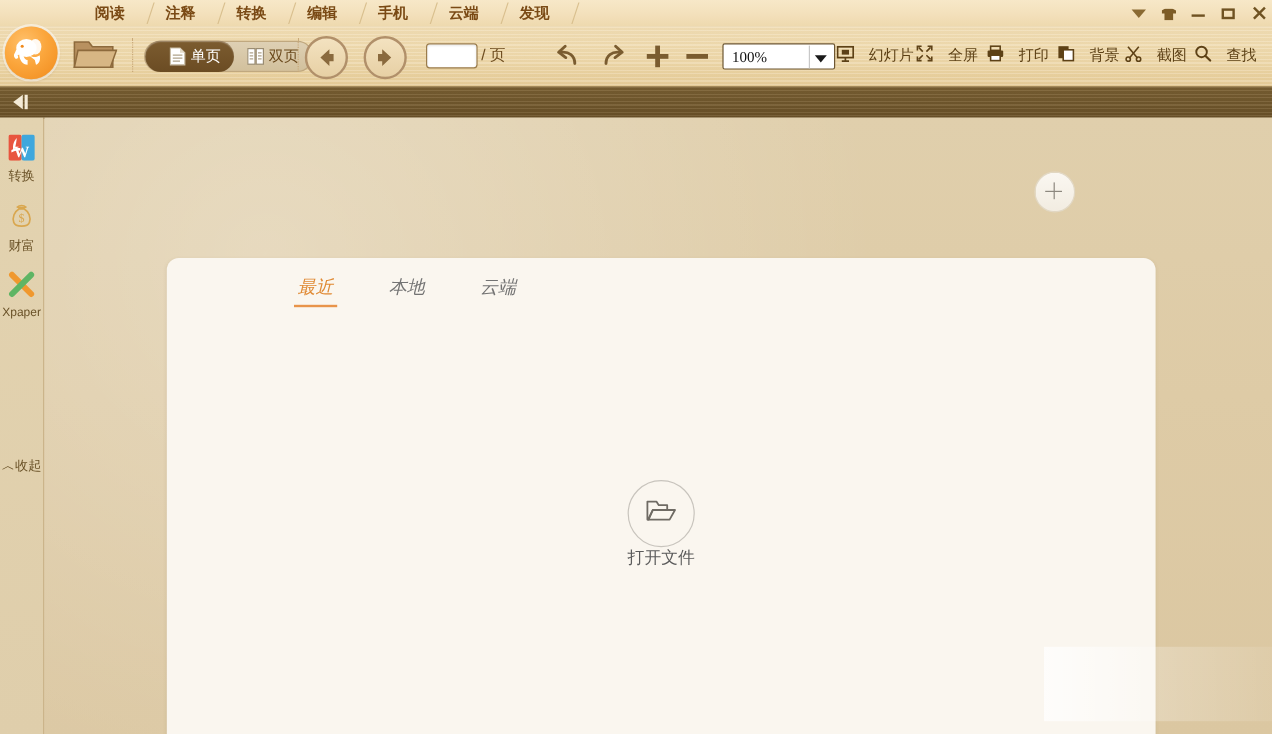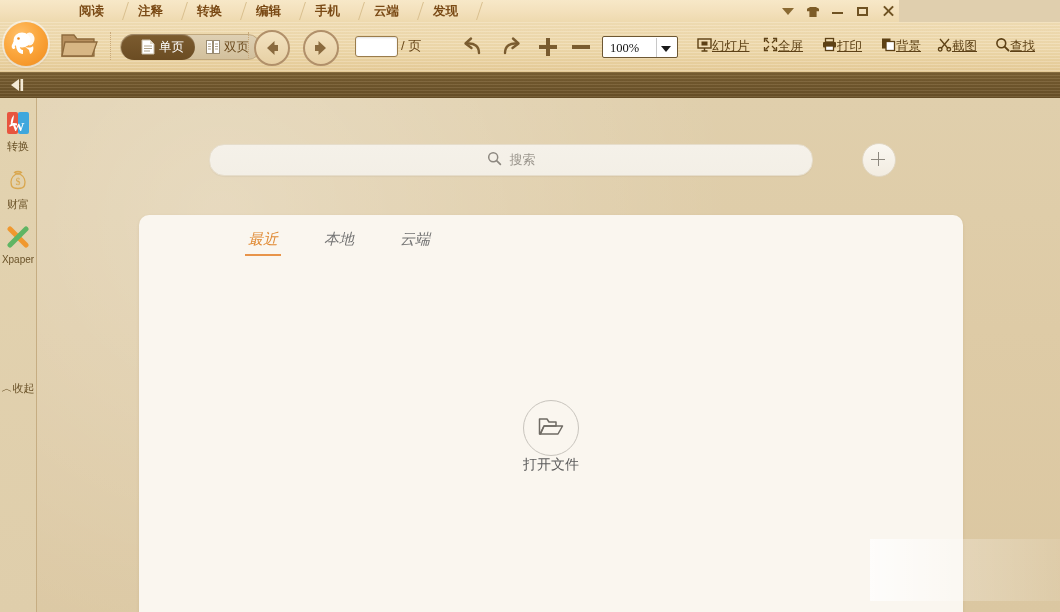--- a/index.html
+++ b/index.html
@@ -6,21 +6,21 @@
   body{
     width:1060px;height:612px;overflow:hidden;
     font-family:"Liberation Sans","DejaVu Sans",sans-serif;
     background:#e0cfae;
     -webkit-font-smoothing:antialiased;
   }
   #app{position:relative;width:1060px;height:612px;overflow:hidden;}
 
   
   .titlebar{
-    position:absolute;left:0;top:0;width:899px;height:22px;
+    position:absolute;left:0;top:0;width:1060px;height:22px;
     background:linear-gradient(to bottom,#f7e8c8 0%,#f3e0bb 55%,#eed9ae 100%);
     border-bottom:1px solid #e3cfa4;
   }
   .menu-tabs{position:absolute;left:62px;top:0;height:22px;display:flex;align-items:center;}
   .menu-tab{
     position:relative;height:22px;line-height:22px;padding:0 17px;
     font-size:12.5px;color:#7a4a15;font-weight:bold;cursor:default;
   }
   .menu-tab .sep{
     position:absolute;right:-5px;top:2px;width:1px;height:18px;
@@ -78,31 +78,31 @@
     position:absolute;left:355px;top:36px;width:43px;height:21px;background:#fff;
     border:1px solid #9a7c4c;border-radius:3px;box-shadow:inset 0 1px 2px rgba(0,0,0,.12);
     font-size:12px;color:#333;text-align:center;line-height:21px;padding:0;box-sizing:border-box;
     outline:none;font-family:"Liberation Sans",sans-serif;
   }
   .pagelabel{position:absolute;left:401px;top:37px;font-size:13px;color:#6b4a1d;}
 
   .icobtn{position:absolute;top:34px;width:28px;height:28px;cursor:default;}
 
   .zoomsel{
-    position:absolute;left:602px;top:36px;width:76px;height:22px;background:#fff;
+    position:absolute;left:602px;top:36px;width:94px;height:22px;background:#fff;
     border:1px solid #6d5733;border-radius:2px;box-sizing:border-box;
     font-size:12.5px;color:#111;font-family:"Liberation Serif",serif;
   }
   .zoomsel .zv{position:absolute;left:7px;top:2px;line-height:18px;}
   .zoomsel .zarrow{position:absolute;right:6px;top:9px;width:0;height:0;
     border-left:5px solid transparent;border-right:5px solid transparent;border-top:6px solid #1a1a1a;}
   .zoomsel .zdivl{position:absolute;right:20px;top:1px;width:1px;height:19px;background:#c8c8c8;}
 
-  .tbitem{position:absolute;top:36px;height:20px;display:flex;align-items:center;gap:0;
-    font-size:12.5px;color:#5d4116;cursor:default;white-space:nowrap;text-decoration:underline;}
+  .tbitem{position:absolute;top:36px;height:20px;display:flex;align-items:center;gap:12px;
+    font-size:12.5px;color:#5d4116;cursor:default;white-space:nowrap;}
 
   
   .strip{
     position:absolute;left:0;top:72px;width:1060px;height:26px;
     background:
       repeating-linear-gradient(to bottom,rgba(255,255,255,.07) 0px,rgba(255,255,255,.07) 1px,rgba(0,0,0,.07) 1px,rgba(0,0,0,.07) 3px),
       linear-gradient(to bottom,#7d6234,#6d5329);
     border-bottom:1px solid #5a441f;
   }
   .strip-collapse{position:absolute;left:9px;top:6px;width:22px;height:14px;cursor:default;}
@@ -437,29 +437,20 @@
       <div class="sb-label" style="font-size:10px">Xpaper</div>
     </div>
 
     <div class="sb-collapse">
       <span>︿</span><span>收起</span>
     </div>
   </div>
 
   <div class="content">
 
-    <div class="searchbar">
-      <span>
-        <svg width="15" height="15" viewBox="0 0 15 15">
-          <circle cx="6.2" cy="6.2" r="4.5" fill="none" stroke="#8d8880" stroke-width="1.5"></circle>
-          <path d="M9.6 9.6 L13.4 13.4" stroke="#8d8880" stroke-width="1.7" stroke-linecap="round"></path>
-        </svg>
-      </span>
-      <span class="search-ph">搜索</span>
-    </div>
 
     <div class="addbtn"></div>
 
     <div class="panel">
 
       <div class="tabs">
         <div class="tab active">
           <span>最近</span>
         </div>
         <div class="tab">

